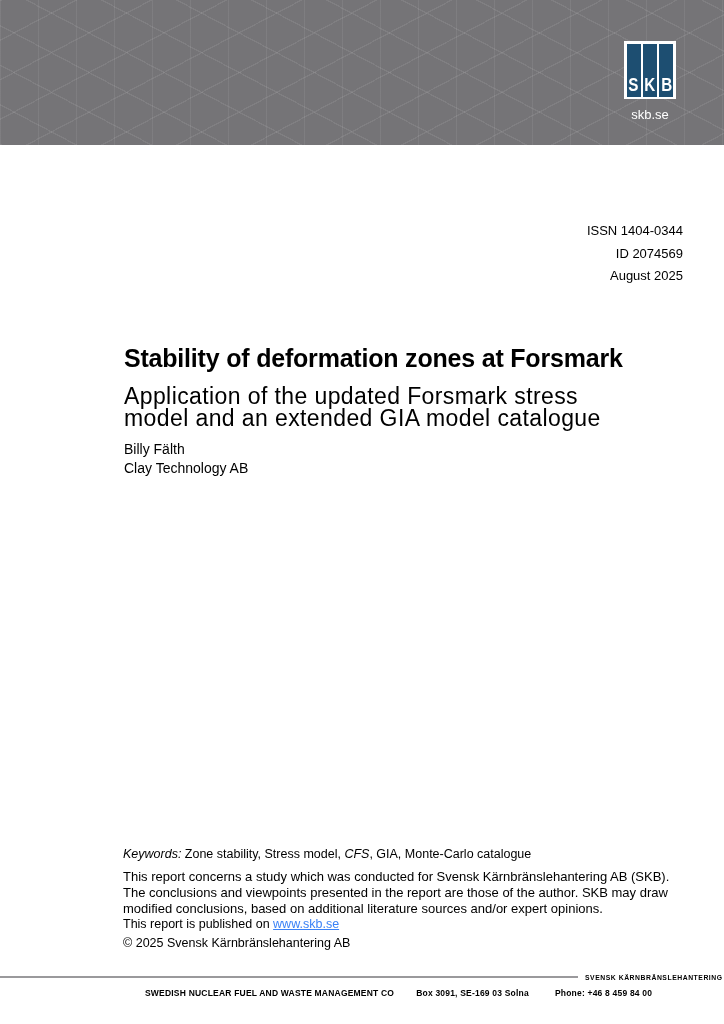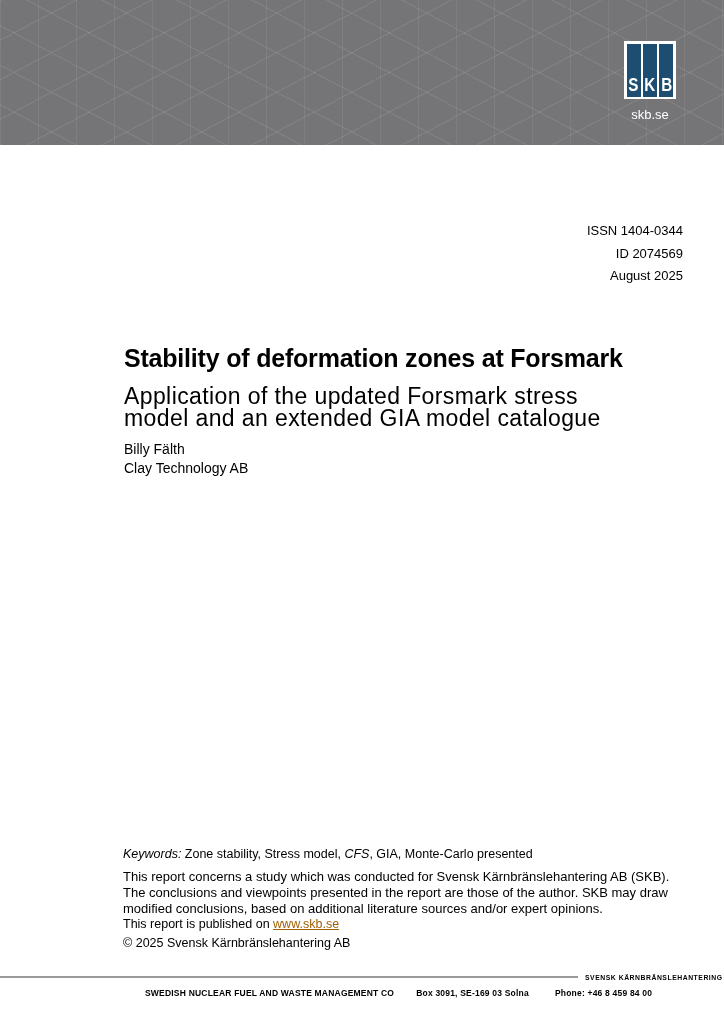--- a/index.html
+++ b/index.html
@@ -58,21 +58,21 @@
     position:absolute; top:440px; left:124px;
     font-size:14px; line-height:19px;
   }
 
   
   .keywords   { position:absolute; top:847px; left:123px; font-size:12.5px; }
   .keywords em { font-style:italic; }
   .disclaimer { position:absolute; top:869px; left:123px; width:566px;
                 font-size:13px; line-height:16px; }
   .published  { position:absolute; top:917px; left:123px; font-size:12.5px; }
-  .published a { color:#a16207; text-decoration:underline; cursor:pointer; }
+  .published a { color:#3b82f6; text-decoration:underline; cursor:pointer; }
   .copyright  { position:absolute; top:936px; left:123px; font-size:12.5px; }
 
   
   .rule-row {
     position:absolute; top:971px; left:0; width:724px; height:12px;
     display:flex; align-items:center;
   }
   .rule  { width:578px; height:2px; background:#9a999c; }
   .brand { margin-left:7px; font-size:6.8px; font-weight:bold;
            letter-spacing:0.55px; white-space:nowrap; }
@@ -112,21 +112,21 @@
 
   <h1 class="title">Stability of deformation zones at Forsmark</h1>
 
   <h2 class="subtitle"><span>Application of the updated Forsmark stress</span><br><span>model and an extended GIA model catalogue</span></h2>
 
   <div class="author-block">
     <div>Billy Fälth</div>
     <div>Clay Technology AB</div>
   </div>
 
-  <div class="keywords"><em>Keywords:</em><span> Zone stability, Stress model, </span><em>CFS</em><span>, GIA, Monte-Carlo presented</span></div>
+  <div class="keywords"><em>Keywords:</em><span> Zone stability, Stress model, </span><em>CFS</em><span>, GIA, Monte-Carlo catalogue</span></div>
 
   <p class="disclaimer">This report concerns a study which was conducted for Svensk Kärnbränslehantering AB (SKB). The conclusions and viewpoints presented in the report are those of the author. SKB may draw modified conclusions, based on additional literature sources and/or expert opinions.</p>
 
   <p class="published"><span>This report is published on </span><a>www.skb.se</a></p>
 
   <p class="copyright">© 2025 Svensk Kärnbränslehantering AB</p>
 
   <div class="rule-row">
     <div class="rule"></div>
     <div class="brand">SVENSK KÄRNBRÄNSLEHANTERING</div>

